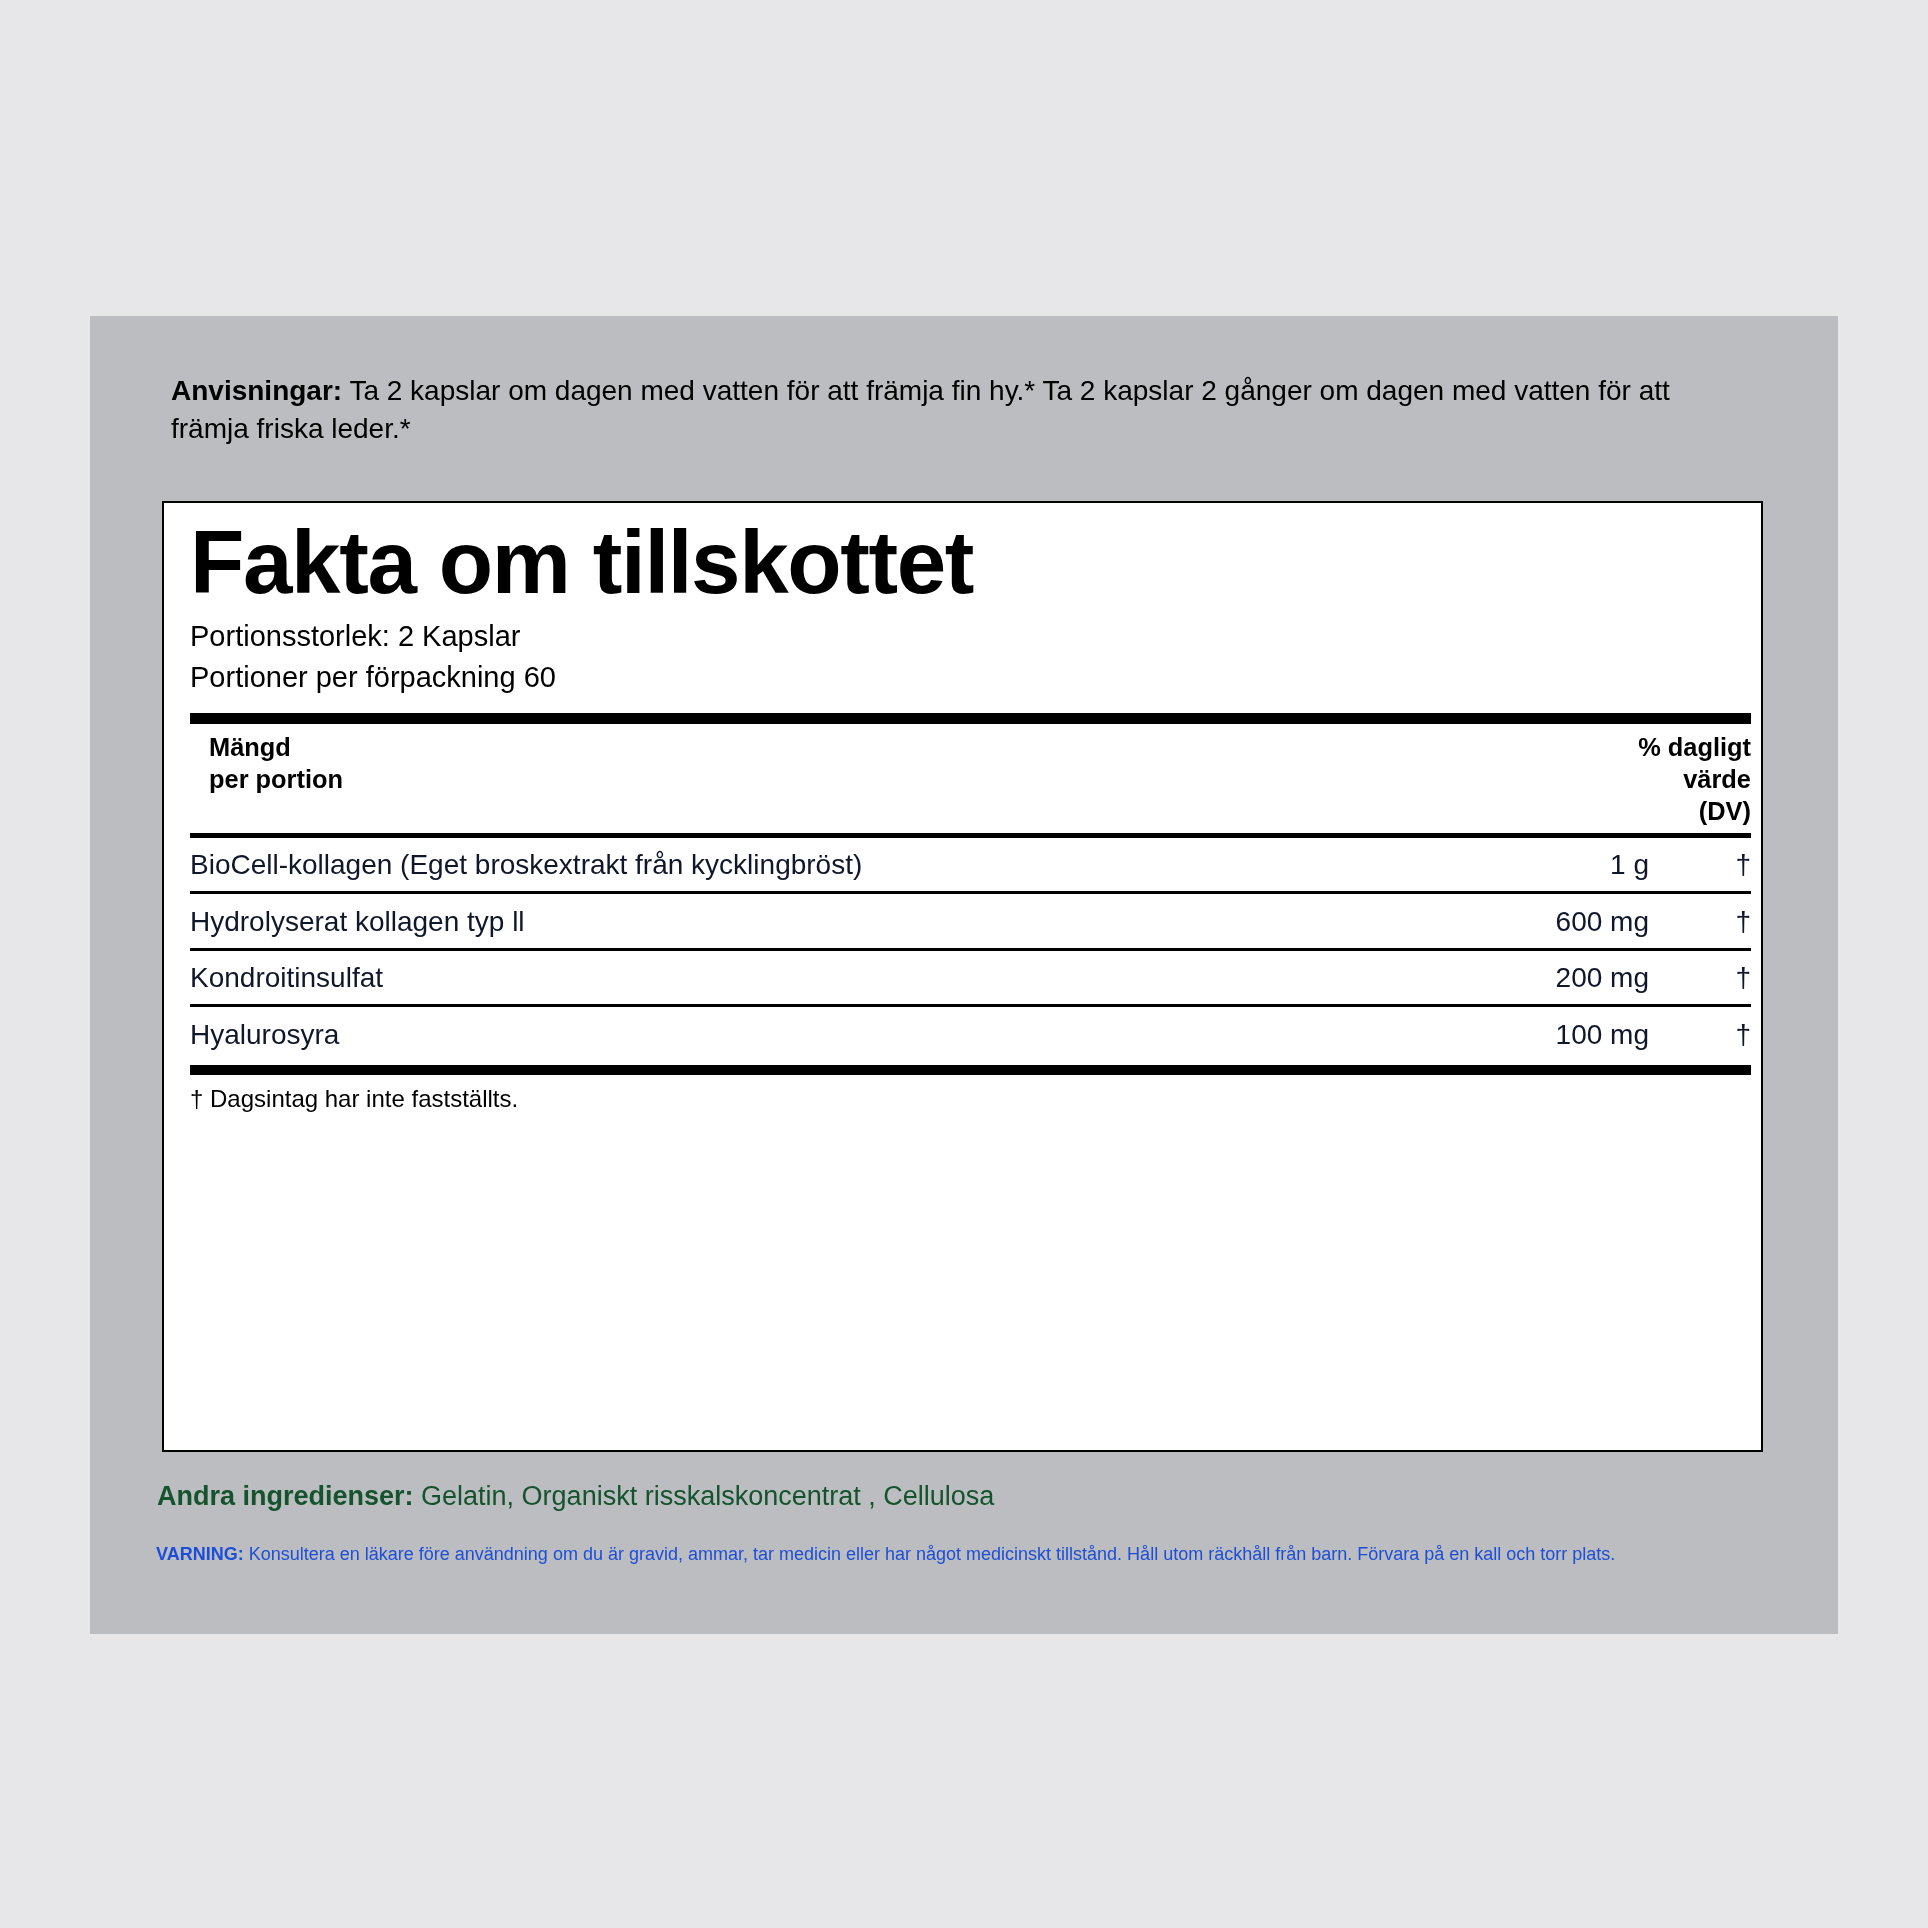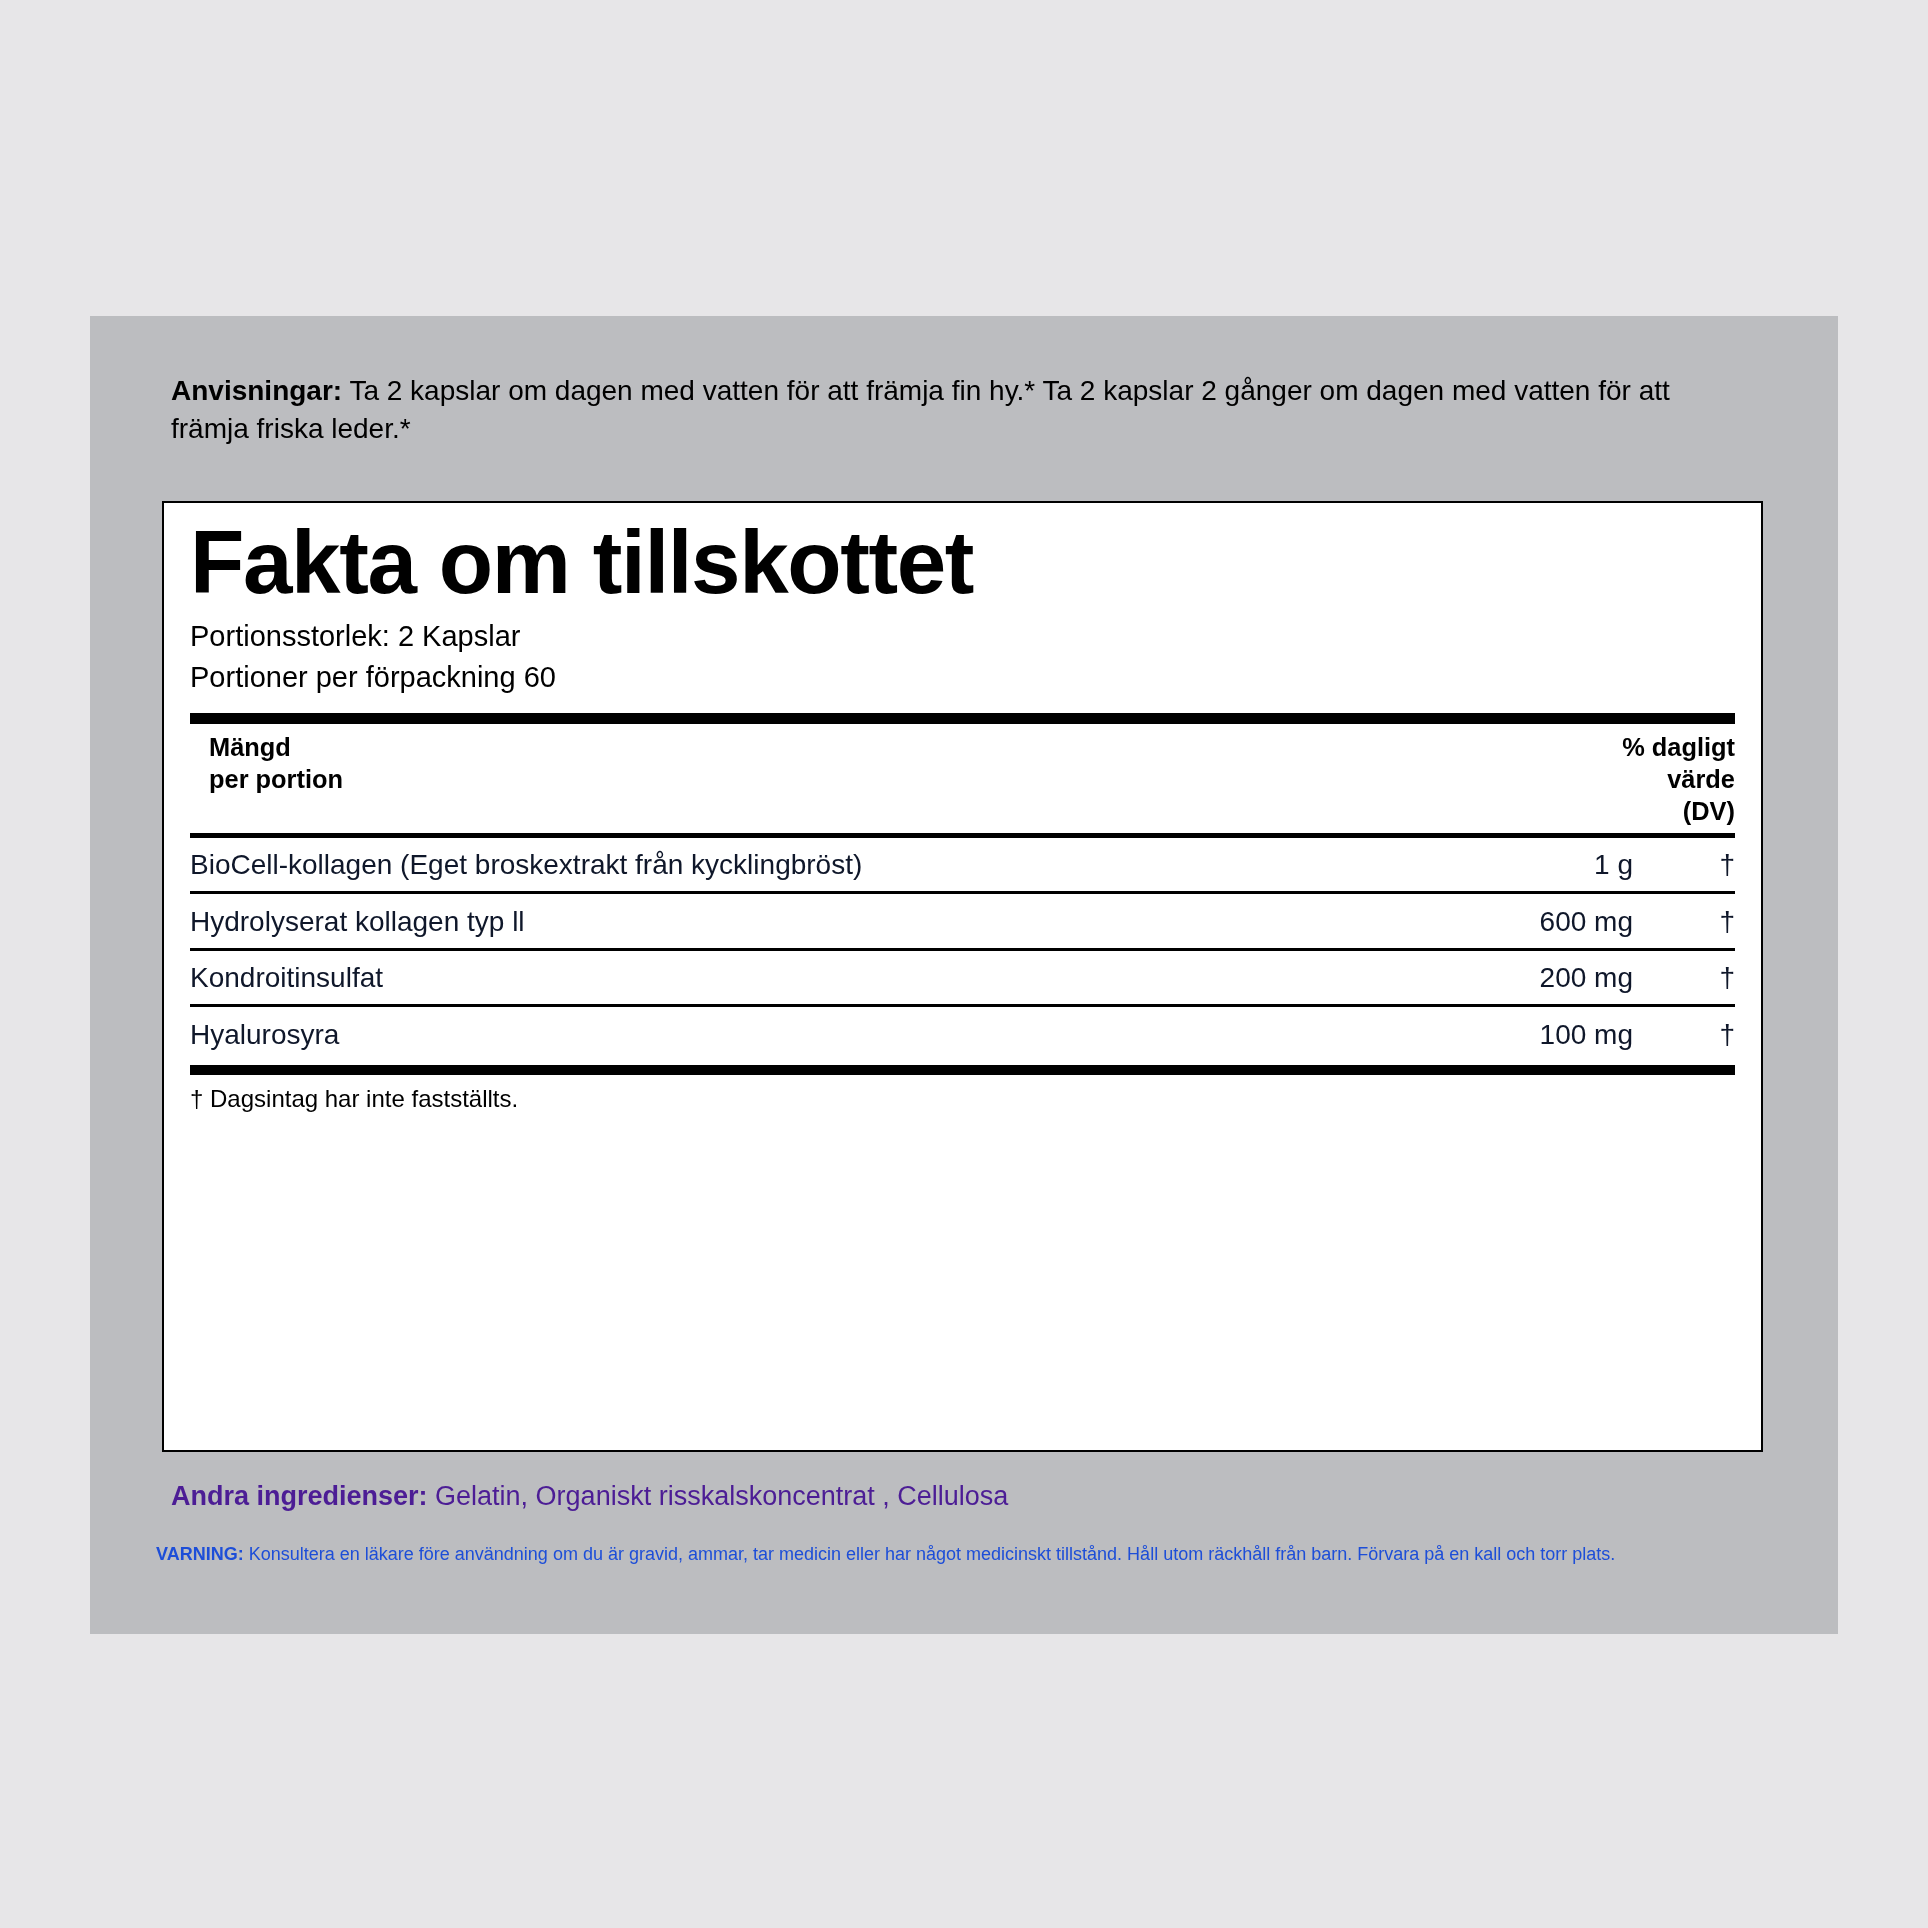--- a/index.html
+++ b/index.html
@@ -56,21 +56,21 @@
     height: 951px;
     background: #ffffff;
     border: 2.8px solid #000;
     box-sizing: border-box;
   }
 
   .facts-inner {
     position: absolute;
     left: 26px;
     top: 11.3px;
-    right: 26px;
+    right: 10px;
   }
 
   .facts-title {
     font-size: 89px;
     font-weight: bold;
     letter-spacing: -1.4px;
     line-height: 1.08;
     margin: 0 0 5.6px 0;
     color: #000;
   }
@@ -142,26 +142,26 @@
 
   .footnote {
     font-size: 24px;
     padding-top: 10px;
     color: #000;
   }
 
   
   .other-ing {
     position: absolute;
-    left: 81px;
+    left: 67px;
     top: 1162px;
     width: 1601px;
     font-size: 27px;
     line-height: 1.35;
-    color: #4c1d95;
+    color: #14532d;
   }
   .other-ing .bold { font-weight: bold; }
 
   .warning {
     position: absolute;
     left: 66px;
     top: 1226px;
     width: 1606px;
     font-size: 18px;
     line-height: 1.42;

